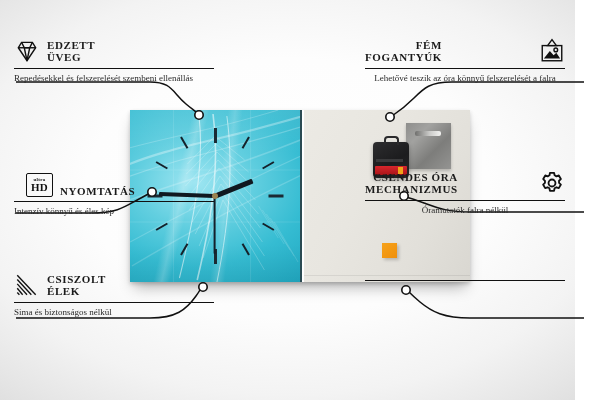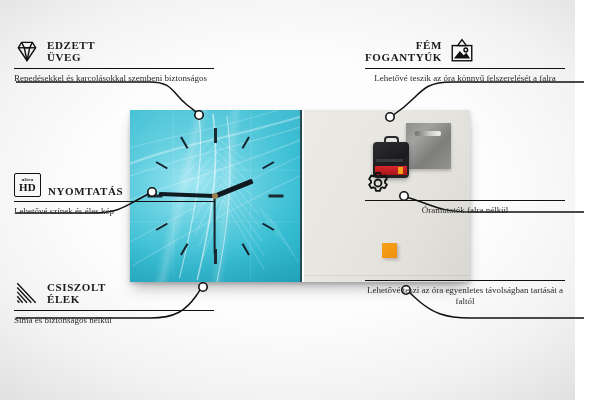--- a/index.html
+++ b/index.html
@@ -124,21 +124,21 @@
     position: absolute; left: 78px; top: 133px;
     width: 15px; height: 15px;
     background: linear-gradient(140deg, #f6a21a 0%, #ef8f0c 100%);
     box-shadow: 2px 2px 3px rgba(0,0,0,.20);
   }
   
   .feat { position: absolute; width: 200px; }
   .feat .head {
     display: flex; align-items: center; gap: 7px;
   }
-  .feat.right .head { justify-content: flex-start; }
+  .feat.right .head { justify-content: space-between; }
   .feat .title {
     font-size: 11px; letter-spacing: .6px; color: #1a1a1a;
     line-height: 12.5px; text-transform: uppercase; font-weight: 700;
   }
   .feat.right .title { text-align: right; }
   .feat .rule {
     height: 1px; background: #111; margin: 4px 0 4px 0; width: 100%;
   }
   .feat .desc {
     font-size: 9px; color: #2b2b2b; line-height: 11px;
@@ -146,27 +146,28 @@
   .feat.right .desc { text-align: center; }
   .ico { flex: 0 0 auto; width: 26px; height: 26px; color: #111; }
   .ico svg { display: block; width: 26px; height: 26px; }
   .hdbadge {
     flex: 0 0 auto;
     width: 27px; height: 24px;
     border: 1.4px solid #111; border-radius: 2px;
     display: flex; flex-direction: column;
     align-items: center; justify-content: center;
     line-height: 1;
+    margin-left: 12px;
   }
   .hdbadge .u { font-size: 5px; letter-spacing: .3px; color: #111; font-weight: 700; }
   .hdbadge .h { font-size: 11px; font-weight: 700; color: #111; letter-spacing: .2px; }
   
   #f-glass   { left: 14px;  top: 38px;  }
   #f-print   { left: 14px;  top: 172px; }
-  #f-edges   { left: 14px;  top: 280px; }
+  #f-edges   { left: 14px;  top: 272px; }
   #f-handles { right: 10px; top: 38px;  }
   #f-mech    { right: 10px; top: 170px; }
   #f-foam    { right: 10px; top: 276px; }
 </style>
 </head>
 <body>
 
 <div id="stage">
 
   <div class="product">
@@ -287,33 +288,33 @@
           <path d="M4 9 L12 21 L20 9 L17 4 H7 Z"></path>
           <path d="M4 9 H20"></path>
             <path d="M7 4 L9.5 9 L12 21"></path>
             <path d="M17 4 L14.5 9 L12 21"></path>
           <path d="M9.5 9 H14.5"></path>
         </svg>
       </span>
       <span class="title"><span>EDZETT</span><br><span>ÜVEG</span></span>
     </div>
     <div class="rule"></div>
-    <div class="desc">Repedésekkel és karcolásokkal szembeni biztonságos</div>
+    <div class="desc">Repedésekkel és felszerelését szembeni ellenállás</div>
   </div>
 
   <div class="feat left" id="f-print">
     <div class="head">
       <span class="hdbadge">
         <span class="u">ultra</span>
         <span class="h">HD</span>
       </span>
       <span class="title"><br><span>NYOMTATÁS</span></span>
     </div>
     <div class="rule"></div>
-    <div class="desc">Lehetővé színek és éles kép</div>
+    <div class="desc">Intenzív könnyű és éles kép</div>
   </div>
 
   <div class="feat left" id="f-edges">
     <div class="head">
       <span class="ico">
         <svg viewBox="0 0 24 24" fill="none" stroke="#111" stroke-width="1.25">
           <path d="M3 3 L20 21"></path>
             <path d="M3 7 L16 21"></path>
             <path d="M3 11 L12 21"></path>
           <path d="M3 15 L8 21"></path>
@@ -337,29 +338,29 @@
           <circle cx="15.5" cy="11" r="1.7"></circle>
         </svg>
       </span>
     </div>
     <div class="rule"></div>
     <div class="desc">Lehetővé teszik az óra könnyű felszerelését a falra</div>
   </div>
 
   <div class="feat right" id="f-mech">
     <div class="head">
+      <span class="title"><span>CSENDES ÓRA</span><br><span>MECHANIZMUS</span></span>
       <span class="ico">
         <svg viewBox="0 0 24 24" fill="none" stroke="#111" stroke-width="1.7" stroke-linejoin="round">
           <path d="M10.1 2.6 h3.8 l.5 2.3 1.7 .95 2.2-.8 1.9 3.3 -1.7 1.6 v1.9 l1.7 1.6 -1.9 3.3 -2.2-.8 -1.7 .95 -.5 2.3 h-3.8 l-.5-2.3 -1.7-.95 -2.2 .8 -1.9-3.3 1.7-1.6 v-1.9 L3.9 8.35 5.8 5.05 8 5.85 9.7 4.9 Z"></path>
           <circle cx="12" cy="12" r="3.2"></circle>
         </svg>
       </span>
     </div>
     <div class="rule"></div>
     <div class="desc">Óramutatók falra nélkül</div>
   </div>
 
   <div class="feat right" id="f-foam">
     <div class="rule"></div>
-    <div class="desc">Lehetővé teszi az óra egyenletes távolságban tartását a faltól</div>
   </div>
 
 </div>
 
 </body></html>

